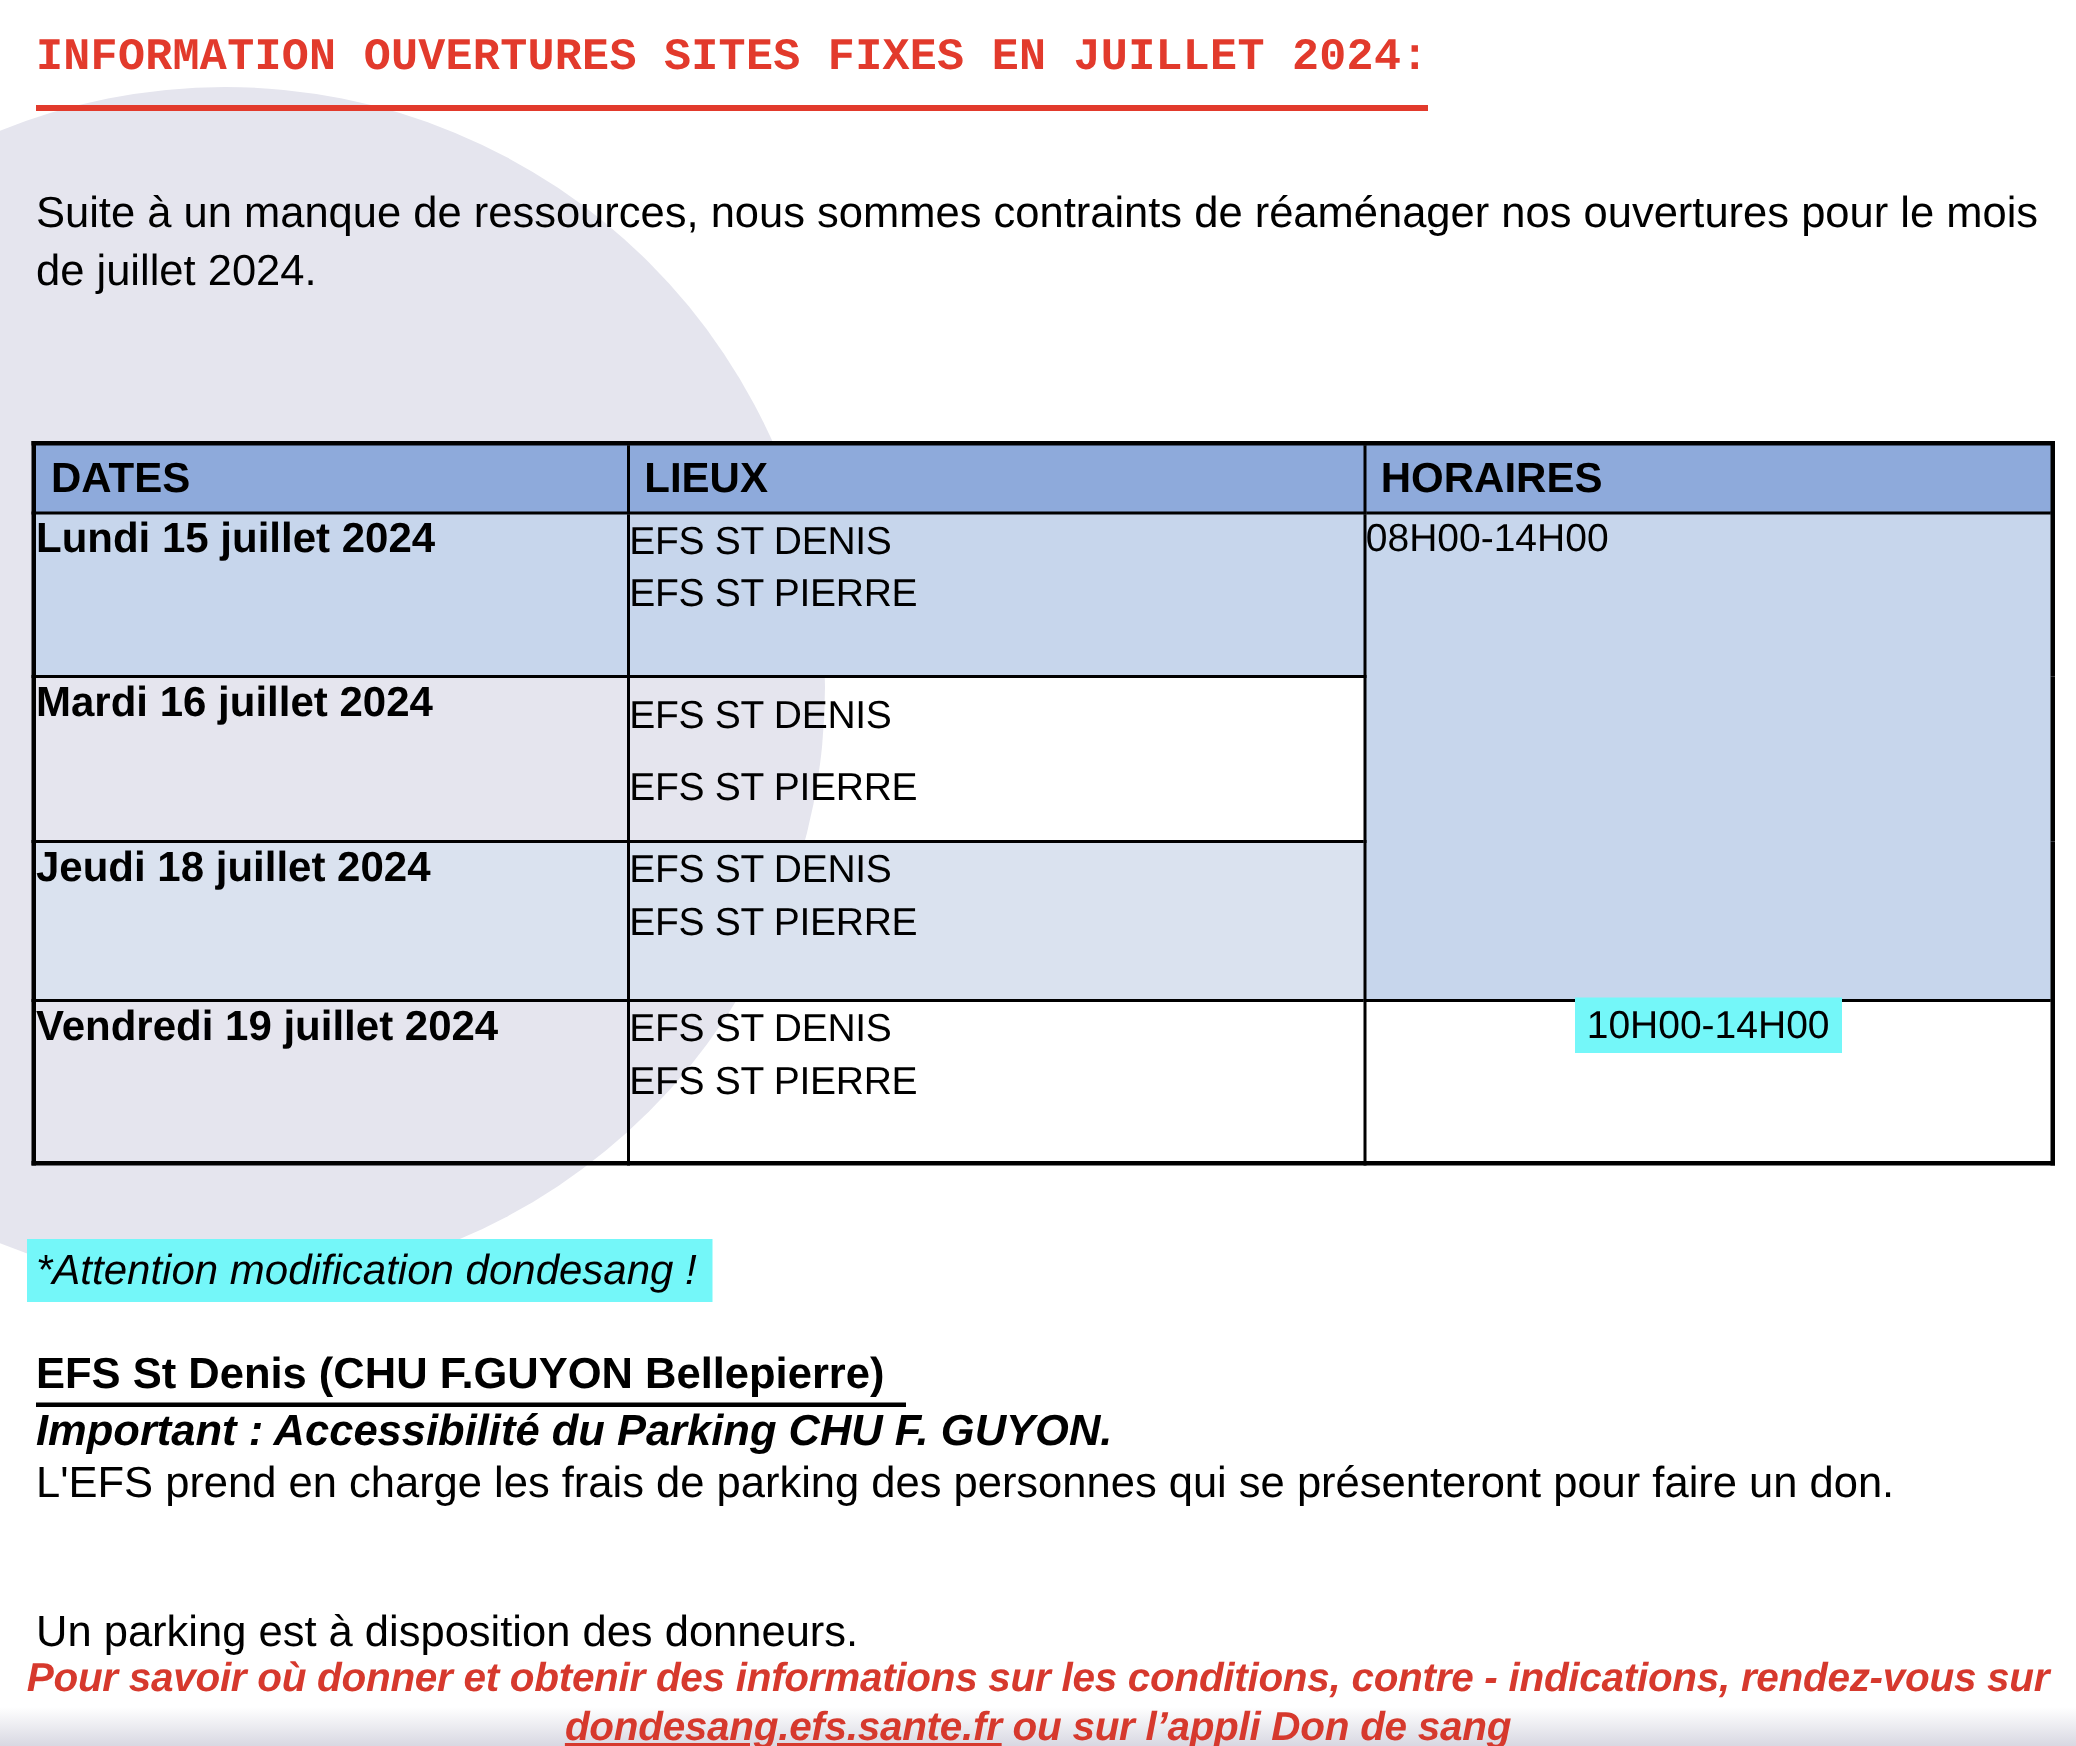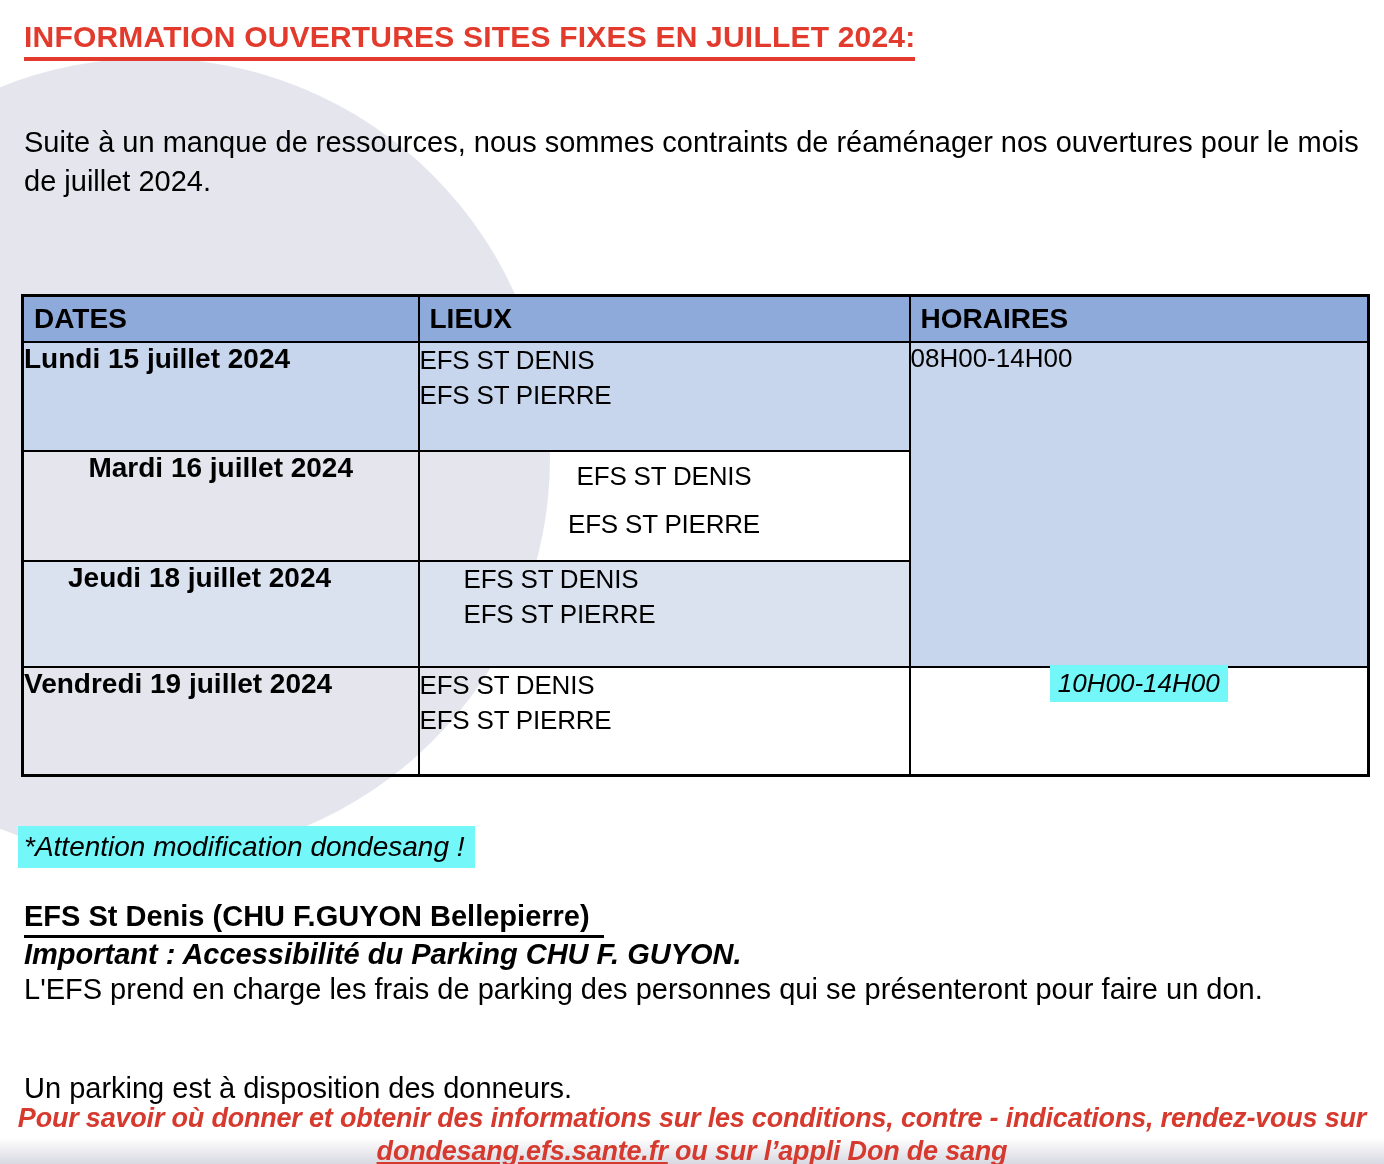--- a/index.html
+++ b/index.html
@@ -30,53 +30,53 @@
   .content{position:absolute;left:0;top:0;width:100%;height:100%;}
 
   .abs{position:absolute;}
 
   .doc-title{
     left:24px;top:20px;
     font-size:30px;font-weight:700;color:var(--title_red);
     letter-spacing:.2px;
   }
   .doc-title .u{
-    display:inline-block;border-bottom:4px solid var(--title_red);padding-bottom:3px;
+    display:inline-block;border-bottom:4px solid var(--title_red);padding-bottom:14px;font-family:Liberation Mono, monospace;
   }
 
   .para{
     left:24px;width:1336px;
     font-size:29px;line-height:39px;color:#000;
   }
   .para-1{top:94px;}
   .para-2{top:194px;}
 
   
   .tbl-wrap{left:21px;top:294px;}
   table.planning{border-collapse:collapse;table-layout:fixed;width:1346px;border:3px solid #000;}
   table.planning th,table.planning td{border:2px solid #000;padding:0;vertical-align:top;}
   table.planning th{
     background:var(--header_blue);height:40px;vertical-align:middle;
     text-align:left;padding:2px 10px;font-size:28px;font-weight:700;
   }
   td.date{font-weight:700;font-size:28px;padding:7px 10px;}
   td.lieux{font-size:26px;line-height:35px;padding:11px 14px;white-space:pre-line;letter-spacing:-.2px;}
   tr.row-lundi{height:109px;}
-  tr.row-mardi{height:110px;text-align:center;}
+  tr.row-mardi{height:110px;}
   tr.row-jeudi{height:106px;}
   tr.row-vendredi{height:108px;}
   tr.row-lundi td{background:var(--row_blue_1);}
-  tr.row-jeudi td{background:var(--row_blue_2);padding-left:44px;}
+  tr.row-jeudi td{background:var(--row_blue_2);}
   tr.row-mardi td,tr.row-vendredi td{background:transparent;}
   tr.row-mardi td.lieux{line-height:48px;}
   td.merged-horaires{
     background:#ffffff;vertical-align:middle;text-align:left;
     font-size:26px;font-weight:400;
   }
-  td.horaires-vendredi{background:#ffffff;text-align:center;padding-top:13px;font-size:26px;font-style:italic;}
+  td.horaires-vendredi{background:#ffffff;text-align:center;padding-top:13px;font-size:26px;}
   .hl{background:var(--highlight_cyan);padding:3px 8px 4px 8px;}
 
   .attention{
     left:18px;top:831px;font-size:28px;font-style:italic;
   }
   .attention .hl{padding:5px 10px 6px 6px;}
 
   .h-denis{left:24px;top:900px;font-size:29px;font-weight:700;}
   .h-denis .u,.h-pierre .u{
     display:inline-block;border-bottom:3px solid #000;padding:0 14px 2px 0;

